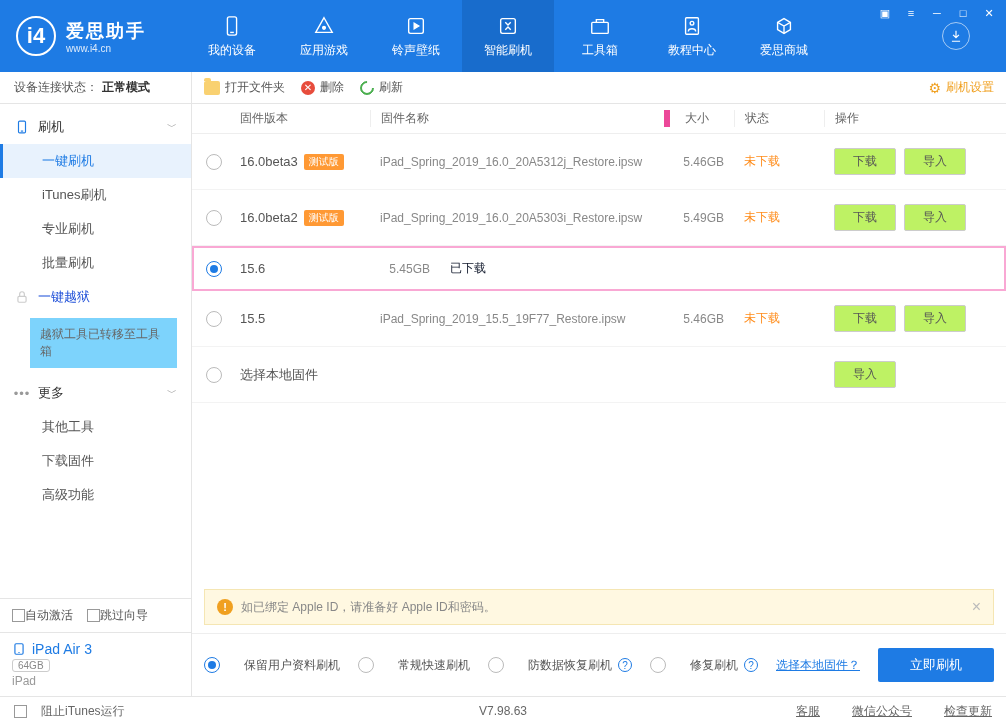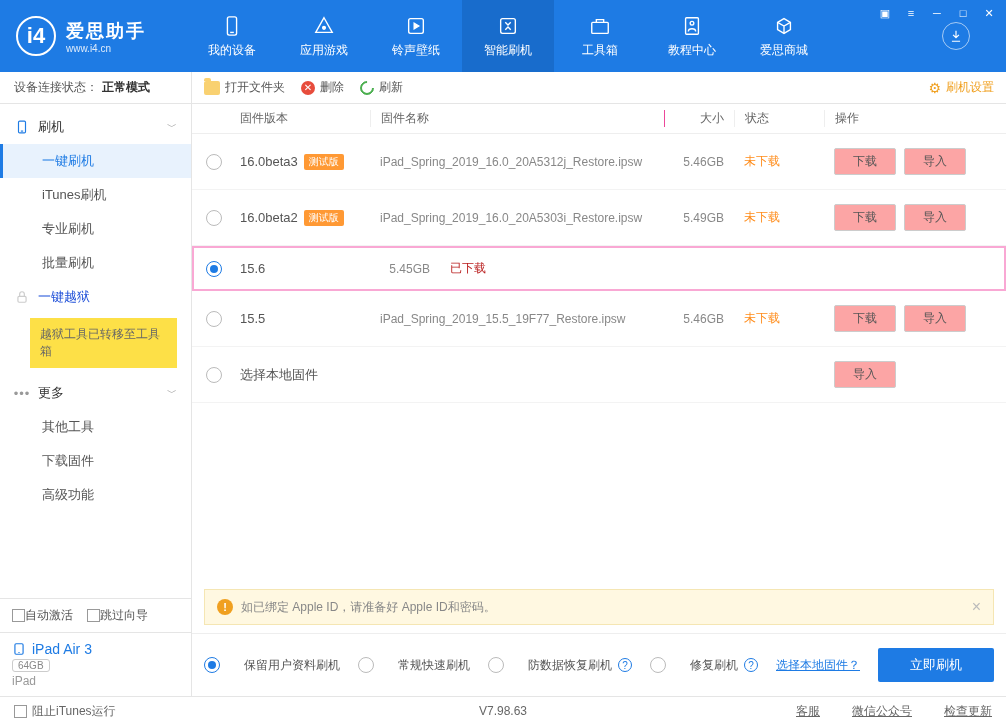--- a/index.html
+++ b/index.html
@@ -32,21 +32,21 @@
 .sidebar { width: 192px; border-right: 1px solid #e5e5e5; display: flex; flex-direction: column; }
 .conn-status { height: 32px; display: flex; align-items: center; padding: 0 14px; font-size: 12px; color: #555; border-bottom: 1px solid #e5e5e5; gap: 4px; }
 .conn-status b { color: #333; }
 
 .side-nav { flex: 1; overflow: auto; padding-top: 6px; }
 .side-group { font-size: 13px; }
 .side-header { display: flex; align-items: center; gap: 8px; padding: 8px 14px; color: #333; cursor: pointer; }
 .side-header .chev { margin-left: auto; color: #999; font-size: 10px; }
 .side-item { padding: 8px 14px 8px 42px; font-size: 13px; color: #555; cursor: pointer; }
 .side-item.active { background: #e8f2fd; color: #1e7be4; border-left: 3px solid #1e7be4; padding-left: 39px; }
-.side-note { margin: 4px 14px 8px 30px; background: #fde047; padding: 8px 10px; font-size: 12px; color: #666; }
+.side-note { margin: 4px 14px 8px 30px; background: #7dd3fc; padding: 8px 10px; font-size: 12px; color: #666; }
 .side-icon { width: 16px; height: 16px; display: inline-flex; align-items: center; justify-content: center; }
 
 .side-bottom { border-top: 1px solid #e5e5e5; padding: 8px 12px; font-size: 12px; color: #555; display: flex; align-items: center; gap: 14px; }
 .chk { width: 13px; height: 13px; border: 1px solid #999; display: inline-block; vertical-align: middle; }
 
 .device-info { border-top: 1px solid #e5e5e5; padding: 8px 12px; font-size: 12px; }
 .device-name { color: #1e7be4; font-size: 14px; font-weight: 500; display: flex; align-items: center; gap: 6px; }
 .device-meta { color: #999; margin-top: 2px; display: flex; align-items: center; gap: 6px; }
 .badge { border: 1px solid #ccc; border-radius: 3px; padding: 0 5px; font-size: 10px; color: #888; }
 
@@ -57,54 +57,54 @@
 .tool-right { margin-left: auto; color: #f0a020; display: flex; align-items: center; gap: 5px; }
 .folder-icon { width: 16px; height: 14px; background: #f9d171; border-radius: 2px; position: relative; }
 .folder-icon::before { content: ""; position: absolute; top: -3px; left: 0; width: 7px; height: 3px; background: #f9d171; border-radius: 2px 2px 0 0; }
 .del-icon { width: 14px; height: 14px; border-radius: 50%; background: #e74c3c; color: #fff; display: flex; align-items: center; justify-content: center; font-size: 10px; }
 .refresh-icon { width: 14px; height: 14px; border: 2px solid #4caf50; border-radius: 50%; border-top-color: transparent; transform: rotate(45deg); }
 .gear-icon { color: #f0a020; font-size: 14px; }
 
 .table-header { height: 30px; display: flex; align-items: center; padding: 0 12px 0 48px; font-size: 12px; color: #666; border-bottom: 1px solid #eee; }
 .col-version { width: 130px; }
 .col-name { flex: 1; border-left: 1px solid #eee; padding-left: 10px; }
-.col-size { width: 70px; text-align: right; padding-right: 10px; border-left: 1px solid #ec4899; }
+.col-size { width: 70px; text-align: center; padding-right: 10px; border-left: 6px solid #ec4899; }
 .col-status { width: 90px; padding-left: 10px; border-left: 1px solid #eee; }
 .col-action { width: 170px; padding-left: 10px; border-left: 1px solid #eee; }
 
 .table-body { flex: 1; overflow: auto; }
 .fw-row { display: flex; align-items: center; padding: 14px 12px 14px 14px; font-size: 13px; border-bottom: 1px solid #f3f3f3; }
 .fw-row.highlighted { border: 2px solid #f9a8d4; padding: 12px 10px 12px 12px; }
 .radio { width: 16px; height: 16px; border: 1.5px solid #bbb; border-radius: 50%; margin-right: 18px; display: flex; align-items: center; justify-content: center; cursor: pointer; }
 .radio.selected { border-color: #1e7be4; }
 .radio.selected::after { content: ""; width: 8px; height: 8px; border-radius: 50%; background: #1e7be4; }
 .fw-version { width: 130px; color: #555; display: flex; gap: 6px; }
 .beta-tag { background: #ff9934; color: #fff; font-size: 10px; padding: 1px 5px; border-radius: 2px; }
 .fw-name { flex: 1; color: #888; font-size: 12px; padding-left: 10px; }
 .fw-size { width: 70px; text-align: right; color: #888; font-size: 12px; padding-right: 10px; }
 .fw-status { width: 90px; padding-left: 10px; font-size: 12px; }
 .status-orange { color: #ff8c1a; }
-.status-green { color: #b91c1c; }
+.status-green { color: #0f172a; }
 .fw-action { width: 170px; padding-left: 10px; display: flex; gap: 8px; }
-.btn-sm { border: 1px solid #ccc; background: #fca5a5; padding: 4px 18px; font-size: 12px; color: #555; cursor: pointer; border-radius: 2px; }
+.btn-sm { border: 1px solid #ccc; background: #bef264; padding: 4px 18px; font-size: 12px; color: #555; cursor: pointer; border-radius: 2px; }
 
 
 .alert-bar { background: #fff8e1; border: 1px solid #f5e6b3; margin: 0 12px; padding: 8px 12px; font-size: 12px; color: #888; display: flex; align-items: center; gap: 8px; }
 .alert-icon { width: 16px; height: 16px; border-radius: 50%; background: #f0a020; color: #fff; display: flex; align-items: center; justify-content: center; font-size: 11px; font-weight: bold; }
 .alert-close { margin-left: auto; color: #bbb; cursor: pointer; font-size: 16px; }
 
 .flash-options { padding: 14px 12px; display: flex; align-items: center; gap: 18px; font-size: 12px; border-top: 1px solid #eee; margin-top: 8px; }
 .opt { display: flex; align-items: center; gap: 6px; color: #555; }
 .help-icon { width: 14px; height: 14px; border-radius: 50%; border: 1px solid #1e7be4; color: #1e7be4; display: flex; align-items: center; justify-content: center; font-size: 10px; cursor: pointer; }
 .link-text { color: #1e7be4; text-decoration: underline; cursor: pointer; }
 .flash-btn { margin-left: auto; background: #1e7be4; color: #fff; padding: 8px 32px; border: none; font-size: 13px; cursor: pointer; border-radius: 2px; }
 
 
 .footer { height: 29px; border-top: 1px solid #e5e5e5; display: flex; align-items: center; padding: 0 14px; font-size: 12px; color: #666; gap: 20px; }
-.footer .chk-wrap { display: flex; align-items: center; gap: 5px; }
+.footer .chk-wrap { display: flex; align-items: center; gap: 14px; }
 .footer-right { margin-left: auto; display: flex; gap: 32px; text-decoration: underline; }
 .footer-version { position: absolute; left: 50%; transform: translateX(-50%); }
 </style>
 </head>
 <body>
 
 <div class="title-controls">
   <span class="title-btn">▣</span>
   <span class="title-btn">≡</span>
   <span class="title-btn">─</span>

